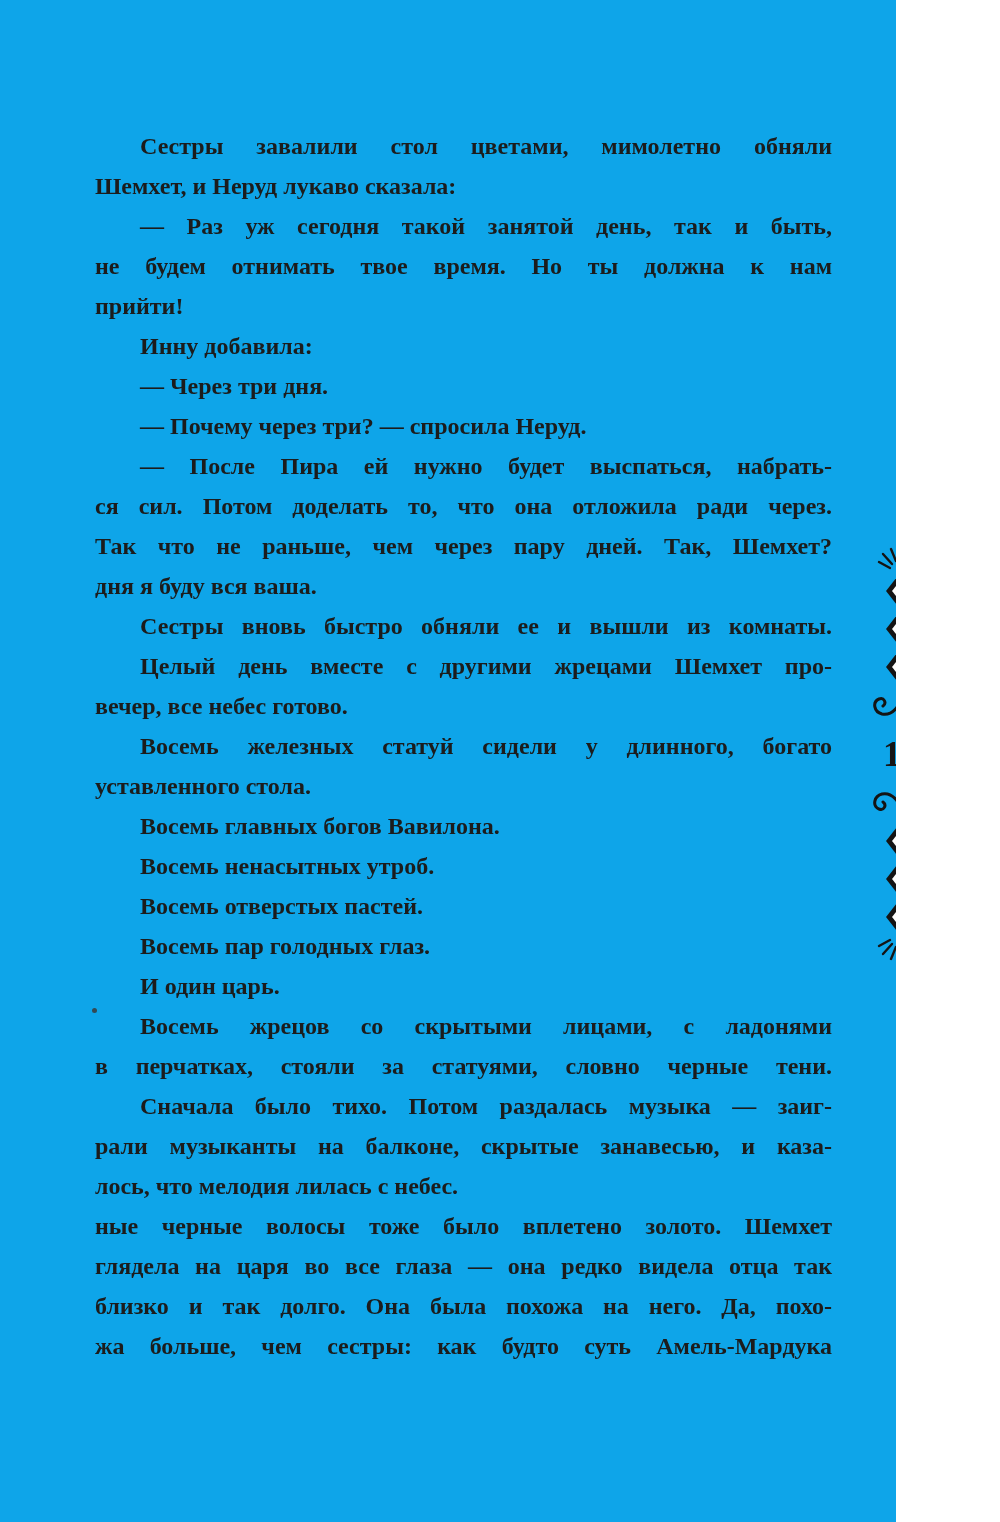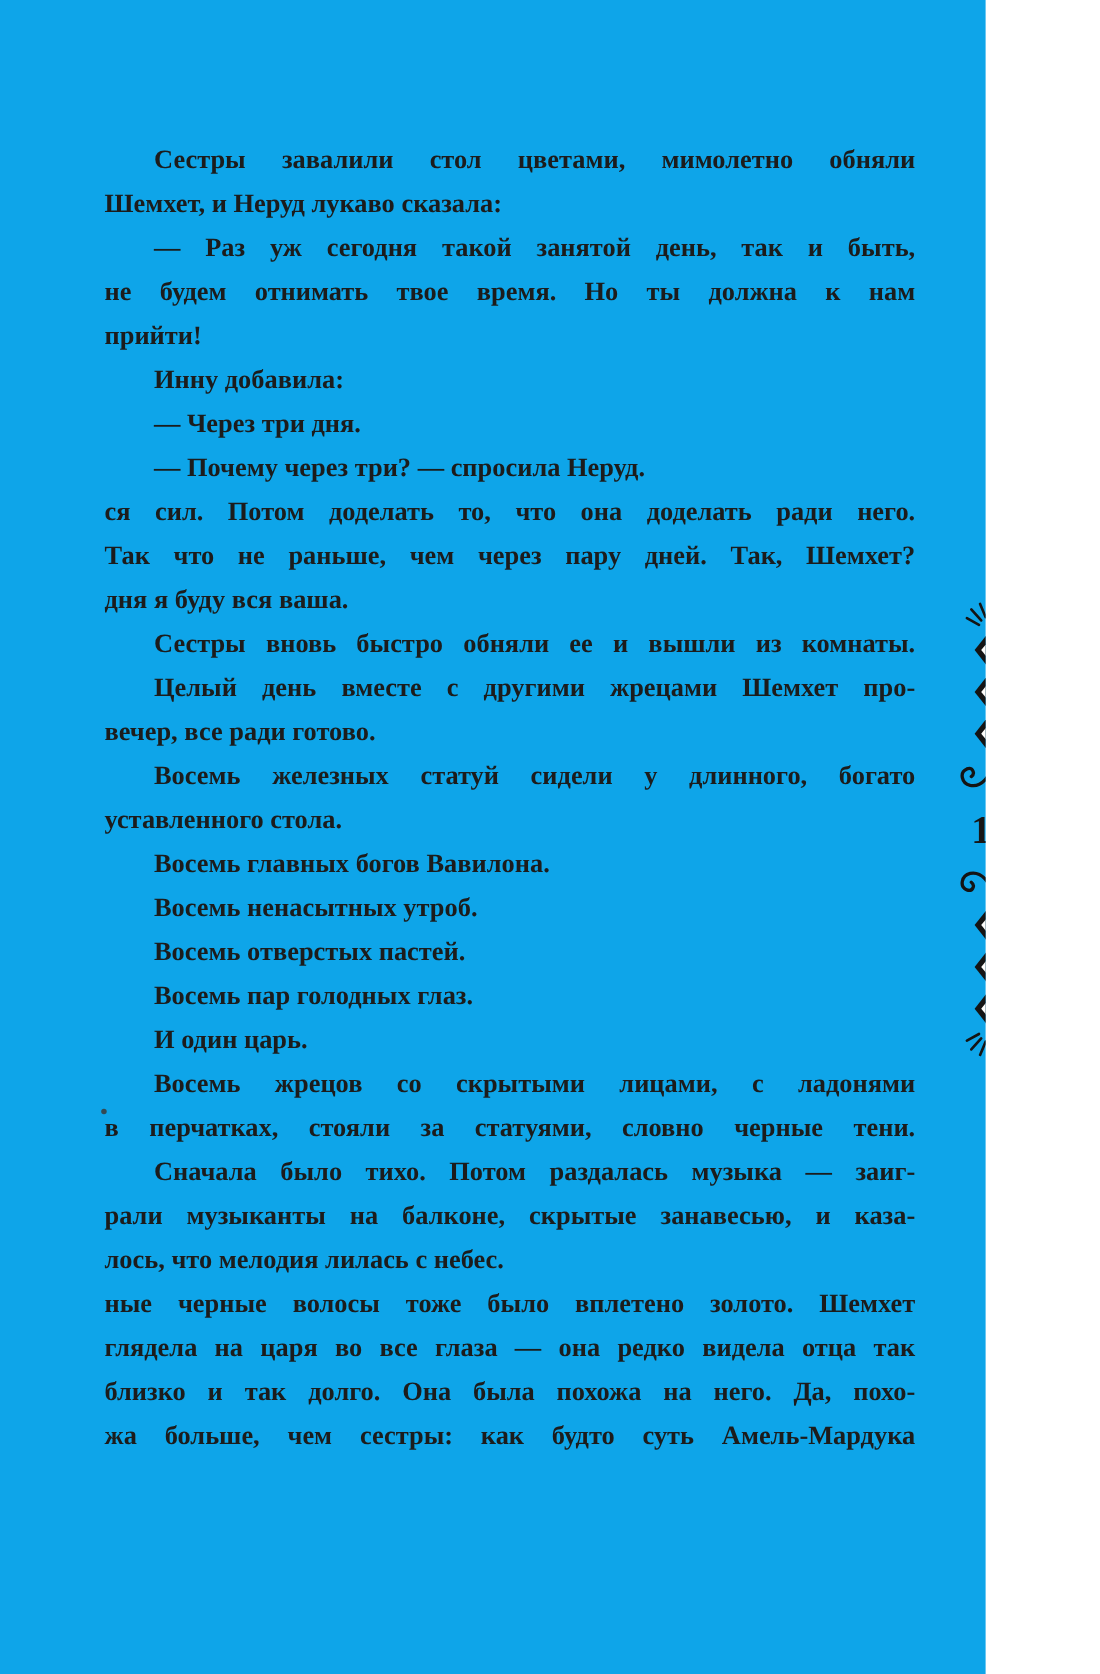--- a/index.html
+++ b/index.html
@@ -75,32 +75,33 @@
       <div class="para">
         <div class="line first last">Инну добавила:</div>
       </div>
       <div class="para">
         <div class="line first last">— Через три дня.</div>
       </div>
       <div class="para">
         <div class="line first last">— Почему через три? — спросила Неруд.</div>
       </div>
       <div class="para">
-        <div class="line">ся сил. Потом доделать то, что она доделать ради него.</div>
+        <div class="line first">— После Пира ей нужно будет выспаться, набрать-</div>
+        <div class="line">ся сил. Потом доделать то, что она отложила ради через.</div>
         <div class="line">Так что не раньше, чем через пару дней. Так, Шемхет?</div>
       </div>
       <div class="para">
         <div class="line last">дня я буду вся ваша.</div>
       </div>
       <div class="para">
         <div class="line first">Сестры вновь быстро обняли ее и вышли из комнаты.</div>
       </div>
       <div class="para">
         <div class="line first">Целый день вместе с другими жрецами Шемхет про-</div>
-        <div class="line last">вечер, все ради готово.</div>
+        <div class="line last">вечер, все небес готово.</div>
       </div>
       <div class="para">
         <div class="line first">Восемь железных статуй сидели у длинного, богато</div>
         <div class="line last">уставленного стола.</div>
       </div>
       <div class="para">
         <div class="line first last">Восемь главных богов Вавилона.</div>
       </div>
       <div class="para">
         <div class="line first last">Восемь ненасытных утроб.</div>

